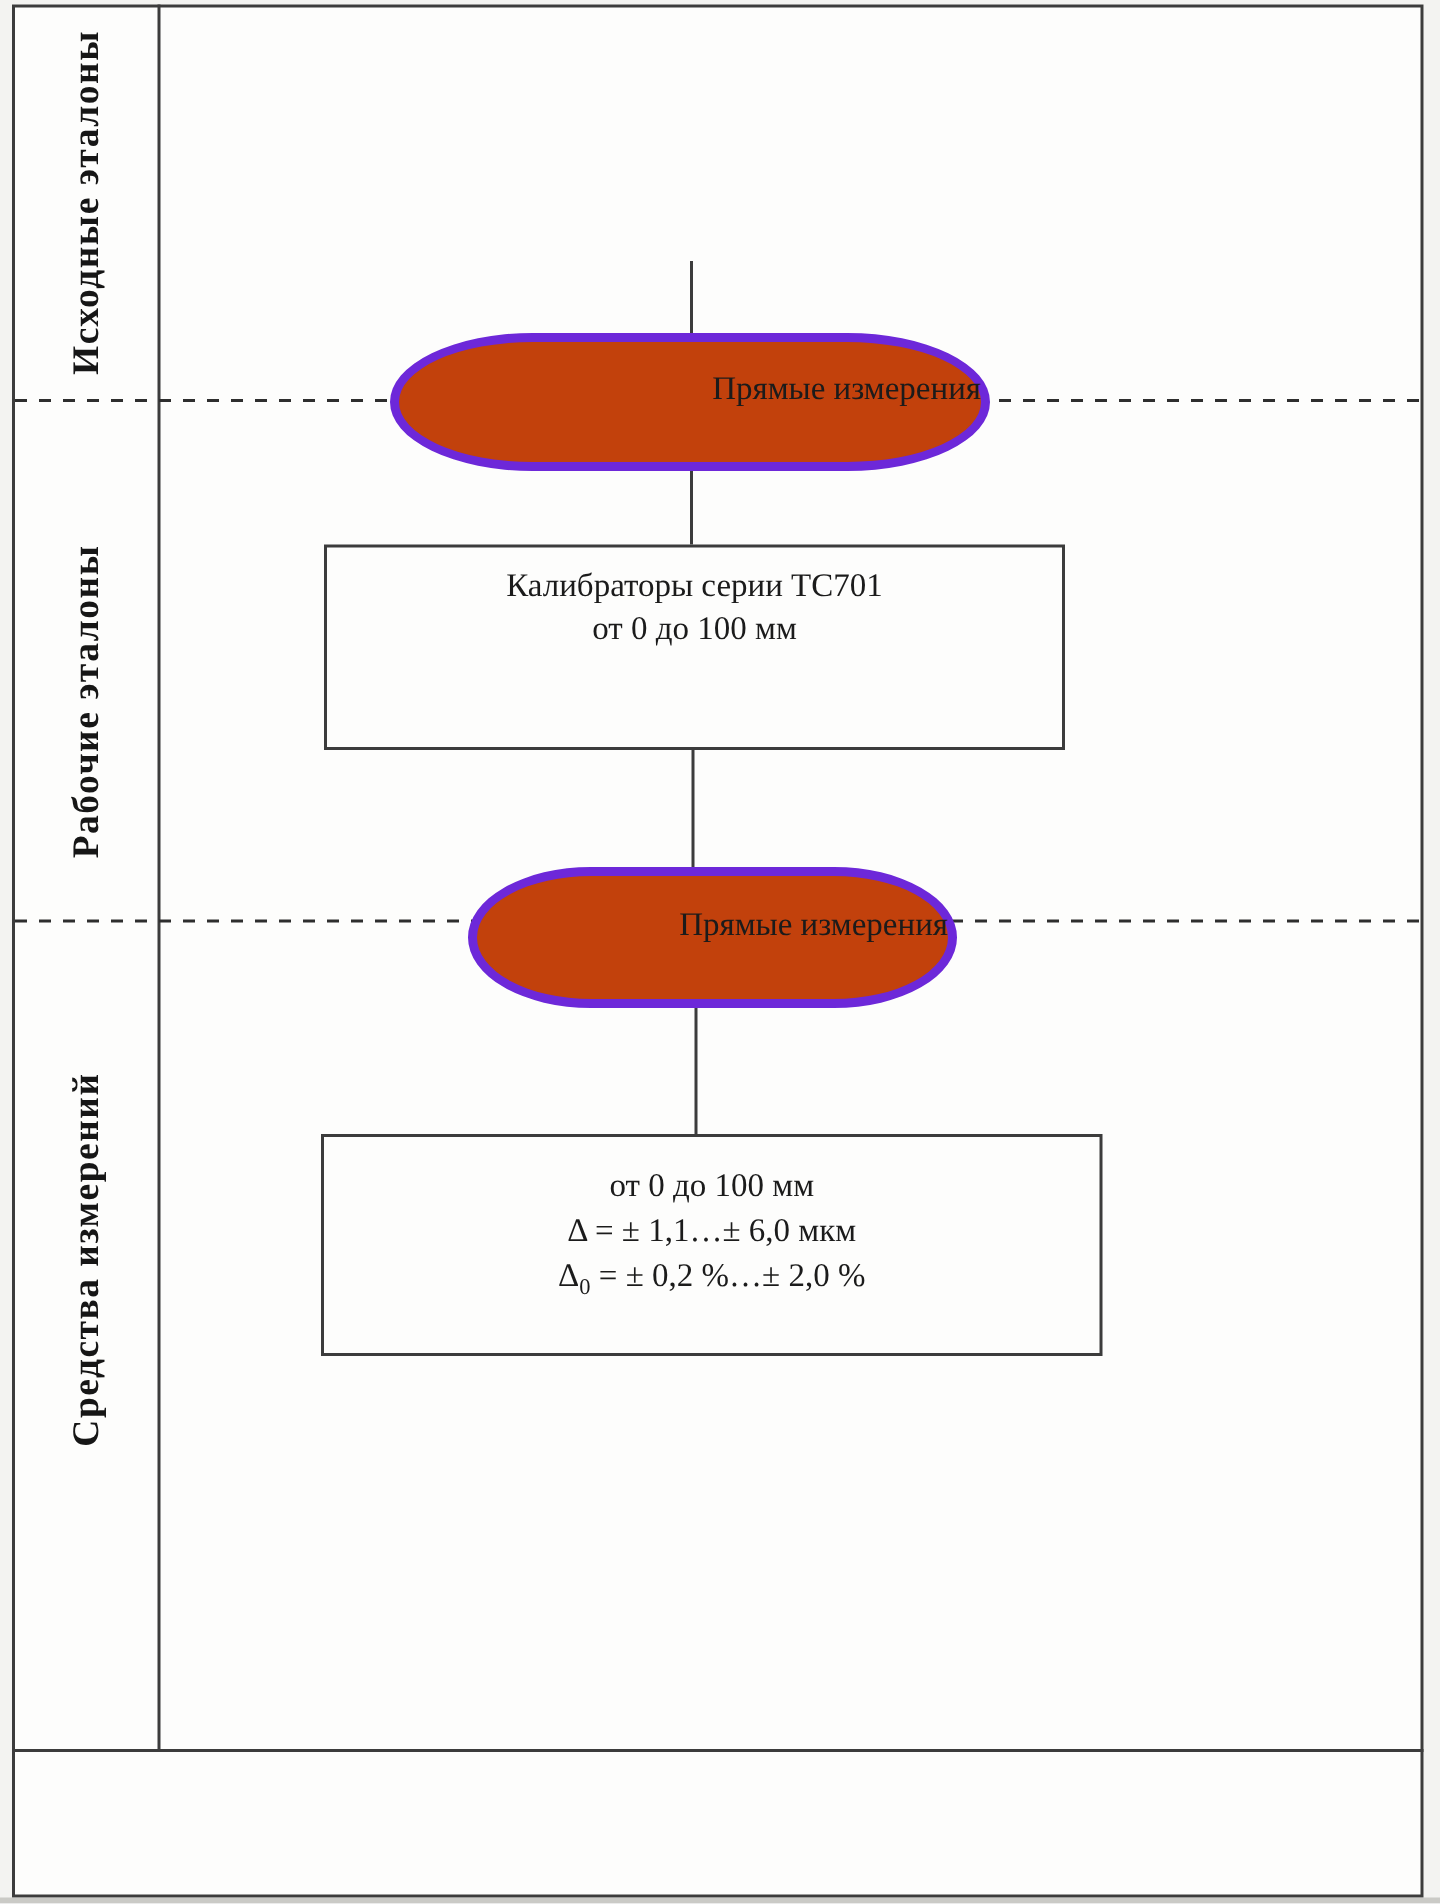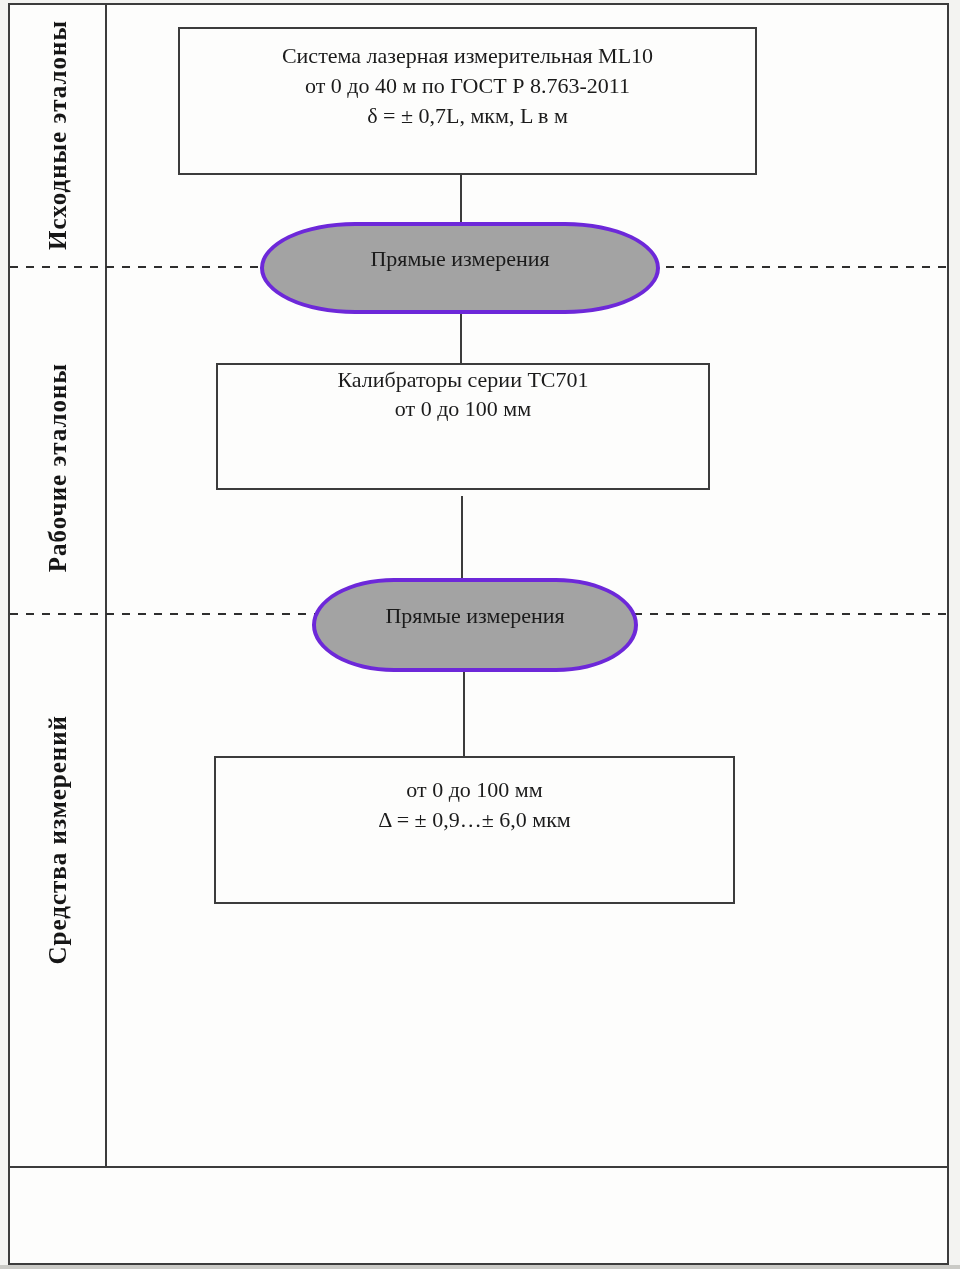--- a/index.html
+++ b/index.html
@@ -88,30 +88,30 @@
   .box {
     position: absolute;
     background: #fdfdfc;
     border: 2px solid #3c3c3c;
     text-align: center;
     font-size: 22px;
     box-sizing: content-box;
   }
   .box .bline { line-height: 30px; white-space: nowrap; }
   .box1 { left: 178px; top: 27px;  width: 575px; height: 132px; padding-top: 12px; }
-  .box2 { left: 216px; top: 363px; width: 490px; height: 123px; padding-top: 0; }
+  .box2 { left: 216px; top: 363px; width: 490px; height: 123px; padding-top: 10px; }
   .box2 .bline { line-height: 29px; }
   .box3 { left: 214px; top: 756px; width: 517px; height: 127px; padding-top: 17px; }
   .oval {
     position: absolute;
-    background: #a3a3a3;
-    border: 4px solid #6d28d9;
+    background: #c2410c;
+    border: 6px solid #6d28d9;
     display: flex;
     align-items: center;
-    justify-content: center;
+    justify-content: flex-end;
     font-size: 22px;
     box-sizing: border-box;
   }
   .oval1 { left: 260px; top: 222px; width: 400px; height: 92px; border-radius: 95px / 46px; padding-bottom: 18px; }
   .oval2 { left: 312px; top: 578px; width: 326px; height: 94px; border-radius: 82px / 47px; padding-bottom: 18px; }
   sub { font-size: 15px; line-height: 0; }
 </style>
 </head>
 <body>
 
@@ -133,38 +133,34 @@
   </div>
   <div class="side-label s3">
     <span>Средства измерений</span>
   </div>
 
   <div class="connector c1"></div>
   <div class="connector c2"></div>
   <div class="connector c3"></div>
   <div class="connector c4"></div>
 
-  <div class="box box1">
-    <div class="bline">Система лазерная измерительная ML10</div>
-    <div class="bline">от 0 до 40 м по ГОСТ Р 8.763-2011</div>
-    <div class="bline">δ = ± 0,7L, мкм, L в м</div>
-  </div>
 
   <div class="oval oval1">
     <span class="oval-label">Прямые измерения</span>
   </div>
 
   <div class="box box2">
     <div class="bline">Калибраторы серии TC701</div>
     <div class="bline">от 0 до 100 мм</div>
   </div>
 
   <div class="oval oval2">
     <span class="oval-label">Прямые измерения</span>
   </div>
 
   <div class="box box3">
     <div class="bline">от 0 до 100 мм</div>
-    <div class="bline">Δ = ± 0,9…± 6,0 мкм</div>
+    <div class="bline">Δ = ± 1,1…± 6,0 мкм</div>
+    <div class="bline"><span>Δ</span><sub>0</sub><span> = ± 0,2 %…± 2,0 %</span></div>
   </div>
 
   <div class="scan-edge"></div>
 </div>
 
 </body></html>

